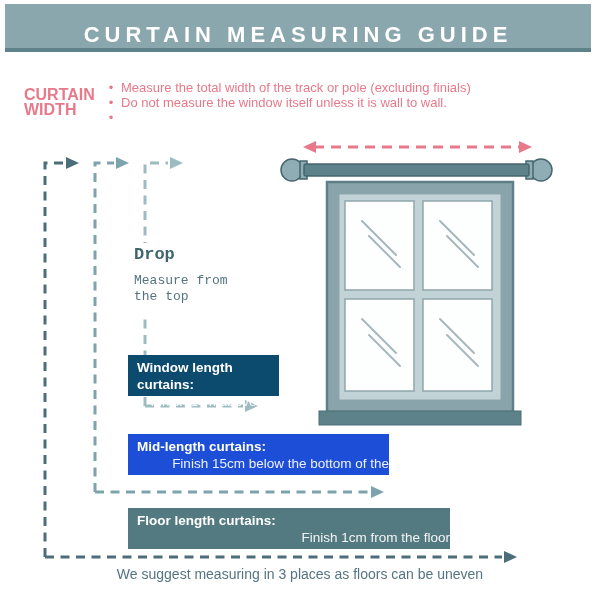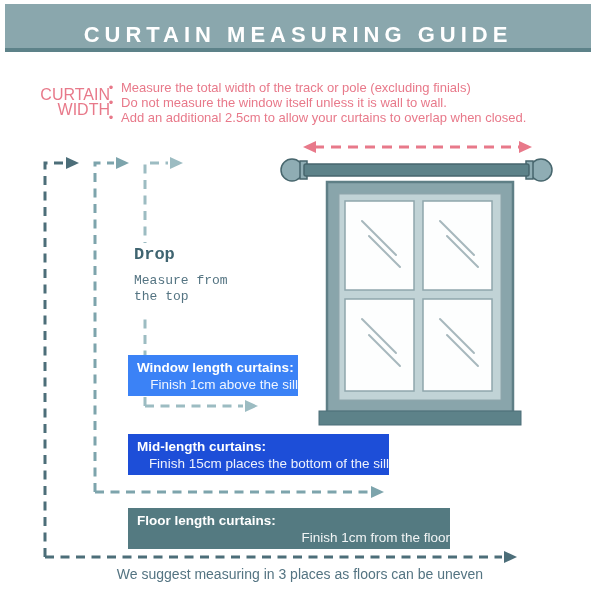--- a/index.html
+++ b/index.html
@@ -11,37 +11,37 @@
   
   .banner{
     left:5px;top:4px;width:586px;height:44px;background:#8aa7ad;
     border-bottom:4px solid #5d8289;display:flex;align-items:flex-end;justify-content:center;
   }
   .banner-title{
     color:#ffffff;font-size:22px;font-weight:700;letter-spacing:5px;white-space:nowrap;
   }
   
   .cw-label{
-    left:24px;top:87px;width:86px;text-align:right;color:#e8798a;
-    font-weight:400;font-size:16px;line-height:15px;
+    left:24px;top:87px;width:86px;text-align:left;color:#e8798a;
+    font-weight:700;font-size:16px;line-height:15px;
   }
   .bullets{left:101px;top:80px;width:486px;}
   .bullet-row{display:flex;color:#e8798a;font-size:13px;line-height:15.2px;}
   .bullet-dot{width:20px;text-align:center;flex:0 0 20px;}
   
   .diagram{left:0;top:0;z-index:1;}
   
   .drop-block{left:128px;top:243px;width:118px;height:70px;background:#ffffff;z-index:2;padding:2px 0 0 6px;font-family:Liberation Mono, monospace;}
   .drop-title{color:#3f6470;font-weight:700;font-size:17px;margin:0 0 9px 0;}
   .drop-desc{color:#547482;font-size:13px;line-height:16px;}
   
   .len-box{z-index:2;color:#ffffff;padding:4px 0 0 9px;box-sizing:border-box;}
   .len-box .t{font-weight:700;font-size:13.5px;line-height:17px;display:block;}
   .len-box .d{font-size:13.5px;line-height:17px;display:block;color:rgba(255,255,255,0.92);text-align:right;}
-  .box-window{left:128px;top:355px;width:170px;height:41px;background:#3b82f6;}
+  .box-window{left:128px;top:355px;width:151px;height:41px;background:#0c4a6e;}
   .box-mid{left:128px;top:434px;width:261px;height:41px;background:#1d4ed8;}
   .box-floor{left:128px;top:508px;width:322px;height:41px;background:#547a81;}
   
   .footer-note{left:0;top:566px;width:600px;text-align:center;color:#547482;font-size:14px;z-index:2;}
 </style>
 </head>
 <body>
 
 <div id="canvas">
 
@@ -58,21 +58,20 @@
     <div class="bullet-row">
       <span class="bullet-dot">•</span>
       <span>Measure the total width of the track or pole (excluding finials)</span>
     </div>
     <div class="bullet-row">
       <span class="bullet-dot">•</span>
       <span>Do not measure the window itself unless it is wall to wall.</span>
     </div>
     <div class="bullet-row">
       <span class="bullet-dot">•</span>
-      <span>Add an additional 2.5cm to allow your curtains to overlap when closed.</span>
     </div>
   </div>
 
   <svg class="abs diagram" width="600" height="600" viewBox="0 0 600 600">
 
     <g>
       <line x1="314" y1="147" x2="521" y2="147" stroke="#e8798a" stroke-width="3" stroke-dasharray="10 7"></line>
       <polygon points="316,141 316,153 303,147" fill="#e8798a"></polygon>
       <polygon points="519,141 519,153 532,147" fill="#e8798a"></polygon>
     </g>
@@ -136,21 +135,21 @@
       <span>Measure from the top</span><br>
     </div>
   </div>
 
   <div class="abs len-box box-window">
     <span class="t">Window length curtains:</span>
     <span class="d">Finish 1cm above the sill</span>
   </div>
   <div class="abs len-box box-mid">
     <span class="t">Mid-length curtains:</span>
-    <span class="d">Finish 15cm places the bottom of the sill</span>
+    <span class="d">Finish 15cm below the bottom of the below</span>
   </div>
   <div class="abs len-box box-floor">
     <span class="t">Floor length curtains:</span>
     <span class="d">Finish 1cm from the floor</span>
   </div>
 
   <div class="abs footer-note">We suggest measuring in 3 places as floors can be uneven</div>
 
 </div>
 

